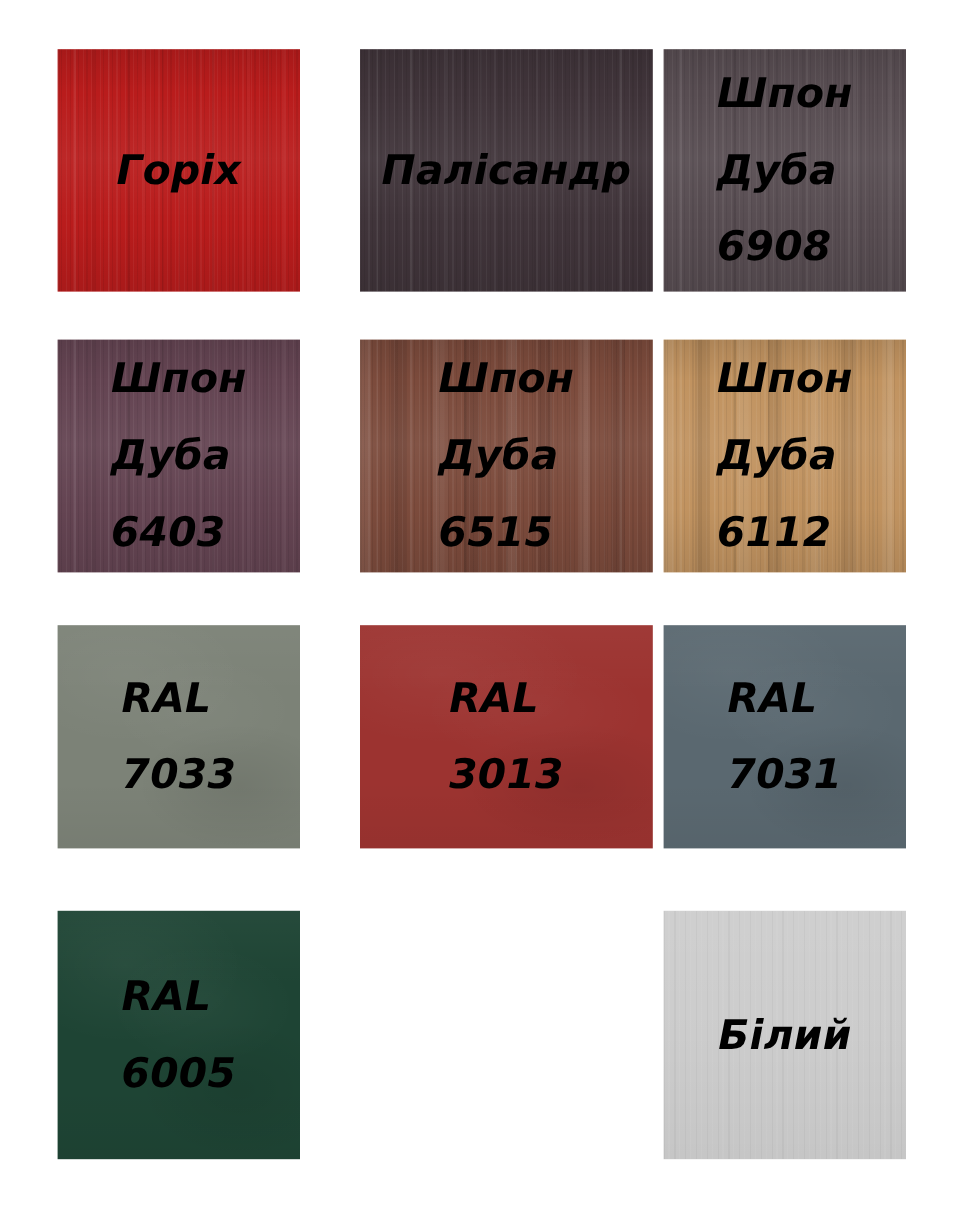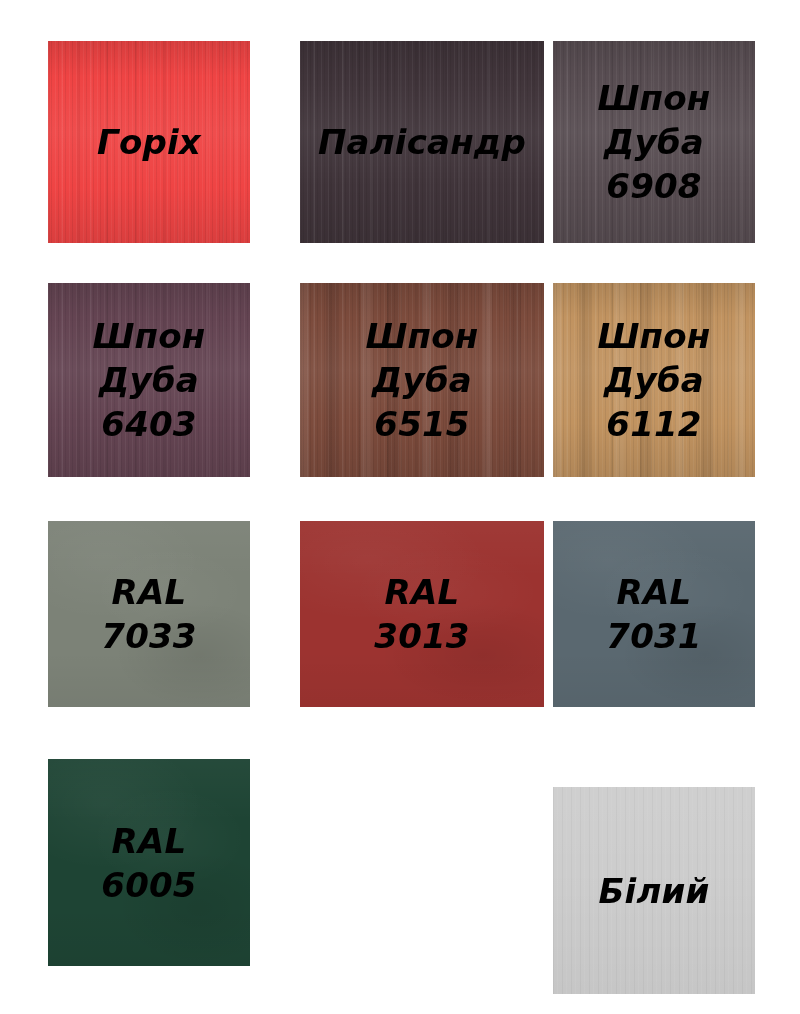--- a/index.html
+++ b/index.html
@@ -38,25 +38,25 @@
 
   
   .row-0 { top: 41px;  height: 202px; }
   .row-1 { top: 283px; height: 194px; }
   .row-2 { top: 521px; height: 186px; }
   .row-3 { top: 759px; height: 207px; }
 
   .swatch-label {
     position: relative;
     z-index: 3;
-    text-align: center;
+    text-align: left;
     font-style: italic;
     font-weight: bold;
     font-size: 34px;
-    line-height: 44px;
+    line-height: 64px;
     color: #000000;
     letter-spacing: 0.2px;
     white-space: pre-line;
     padding: 0 6px;
   }
 
   
   .grain {
     position: absolute;
     inset: 0;
@@ -139,21 +139,21 @@
       radial-gradient(ellipse 70% 45% at 28% 22%, rgba(255,255,255,0.045), rgba(0,0,0,0) 70%),
       radial-gradient(ellipse 60% 40% at 75% 72%, rgba(0,0,0,0.08), rgba(0,0,0,0) 70%),
       radial-gradient(ellipse 55% 35% at 60% 38%, rgba(255,255,255,0.03), rgba(0,0,0,0) 70%);
   }
 </style>
 </head>
 <body style="background-color: rgb(255, 255, 255);">
 
 <div class="swatch-grid">
 
-  <div class="swatch row-0 col-0" style="background-color: #ef4444;">
+  <div class="swatch row-0 col-0" style="background-color: #b91c1c;">
     <div class="grain fine"></div>
     <div class="grain shade"></div>
     <div class="swatch-label" style="color: rgb(0, 0, 0);">Горіх</div>
   </div>
 
   <div class="swatch row-0 col-1" style="background-color: rgb(64, 52, 58);">
     <div class="grain fine"></div>
     <div class="grain shade"></div>
     <div class="swatch-label" style="color: rgb(0, 0, 0);">Палісандр</div>
   </div>
@@ -214,17 +214,17 @@
   </div>
 
   <div class="swatch row-3 col-0" style="background-color: rgb(30, 68, 52);">
     <div class="grain flat"></div>
     <div class="grain mottle"></div>
     <div class="swatch-label" style="color: rgb(0, 0, 0);">RAL
 6005</div>
   </div>
 
 
-  <div class="swatch row-3 col-2" style="background-color: rgb(205, 205, 205); margin-top: 28px;">
+  <div class="swatch row-3 col-2" style="background-color: rgb(205, 205, 205);">
     <div class="grain brushed"></div>
     <div class="swatch-label" style="color: rgb(0, 0, 0);">Білий</div>
   </div>
 </div>
 
 </body></html>

